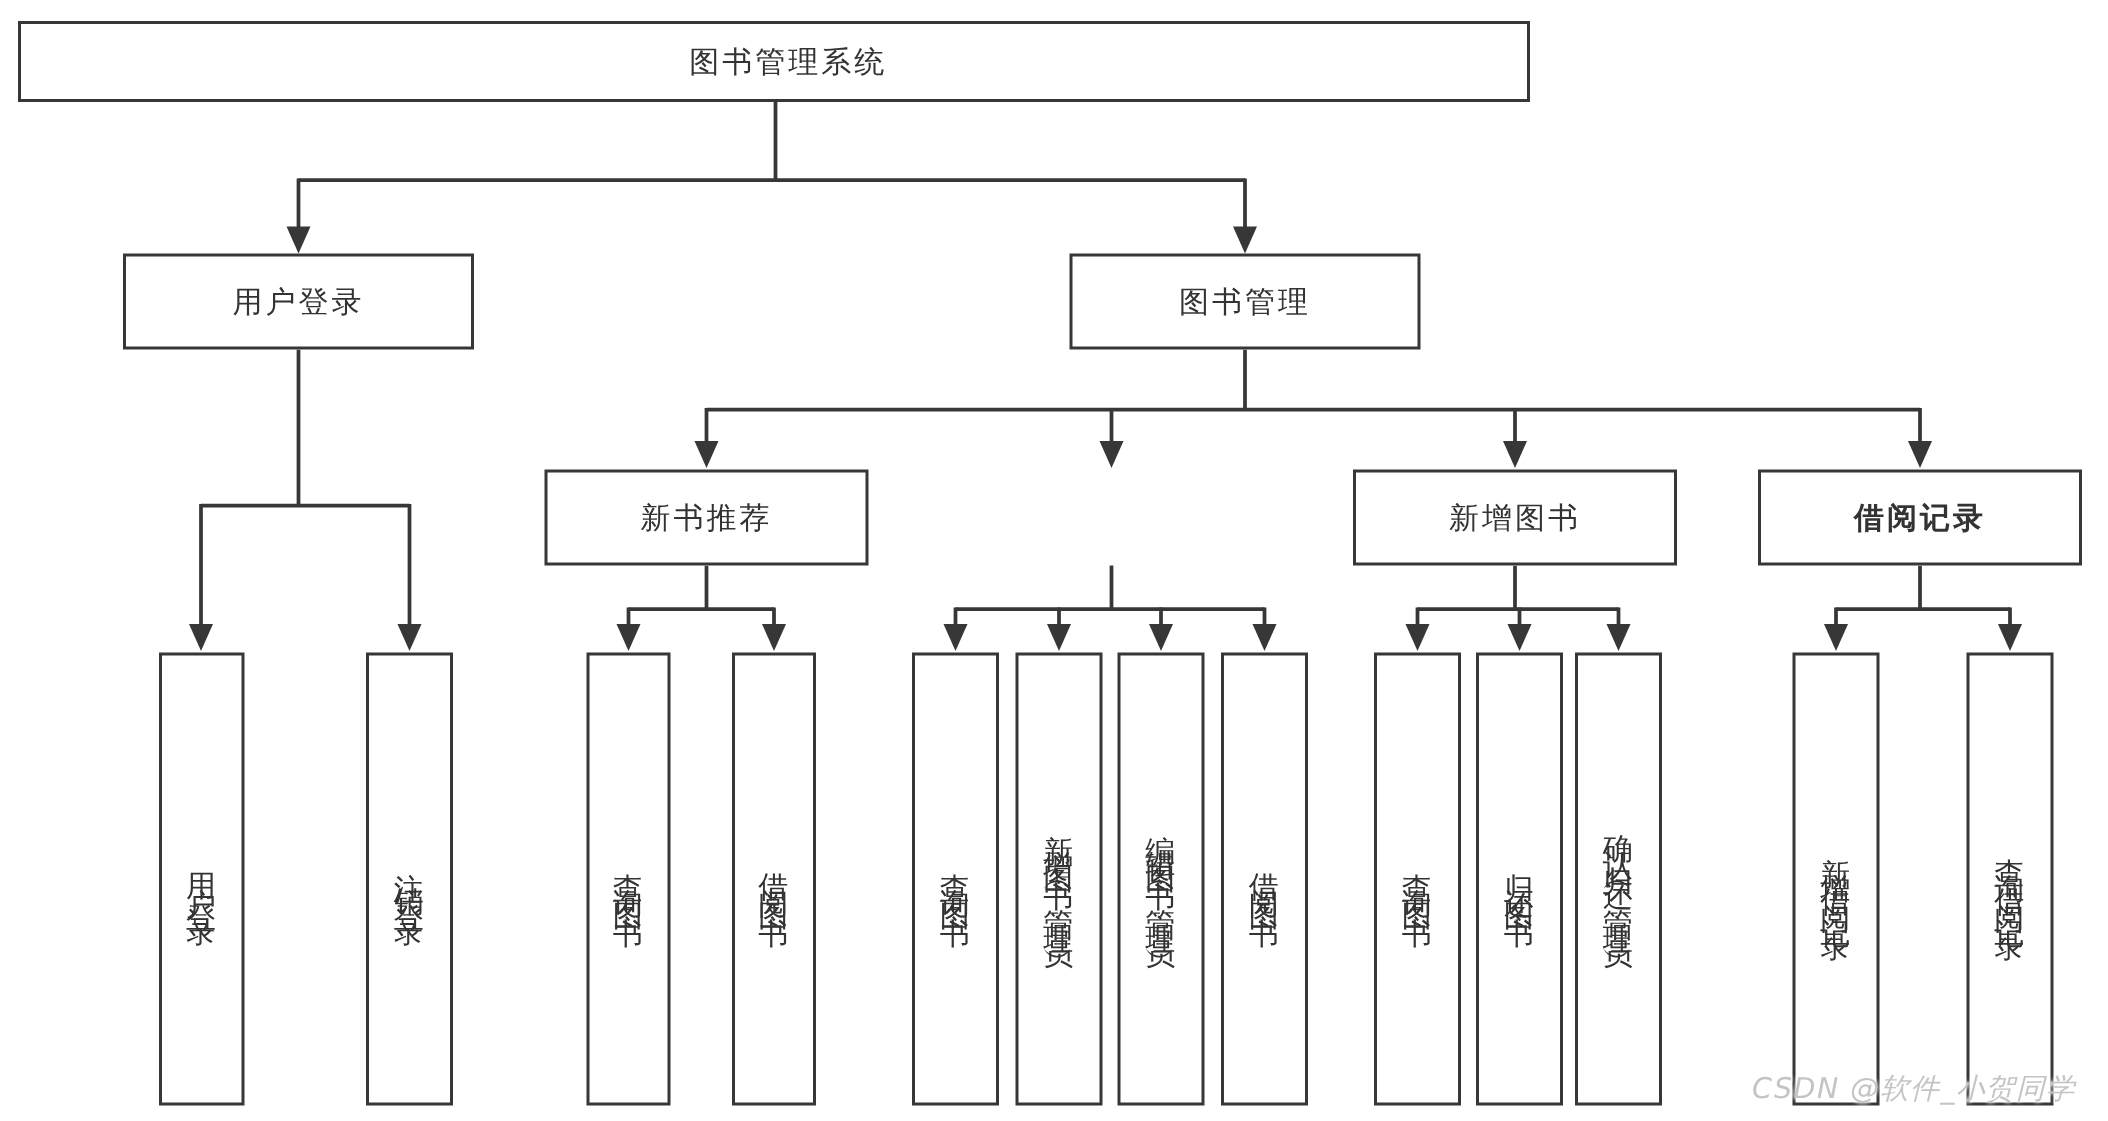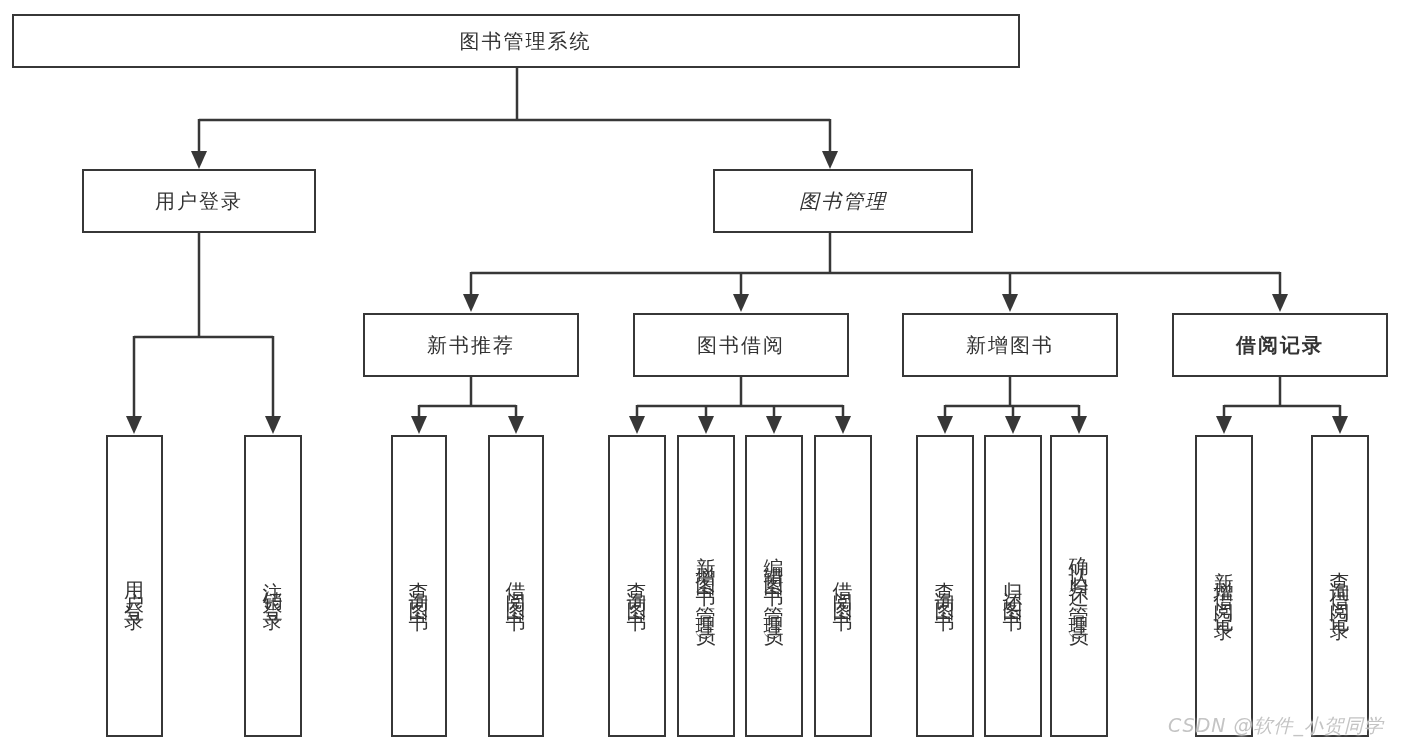--- a/index.html
+++ b/index.html
@@ -141,24 +141,23 @@
       <polygon points="1005,416 1021,416 1013,434"></polygon>
       <polygon points="1071,416 1087,416 1079,434"></polygon>
       <polygon points="1216,416 1232,416 1224,434"></polygon>
       <polygon points="1332,416 1348,416 1340,434"></polygon>
     </g>
   </svg>
 
   <div class="hbox" style="left:12px; top:14px; width:1008px; height:54px;padding-left:19px;">图书管理系统</div>
 
   <div class="hbox lvl2" style="left:82px; width:234px;">用户登录</div>
-  <div class="hbox lvl2" style="left:713px; width:260px;font-style:italic;">图书管理</div>
+  <div class="hbox lvl2" style="left:713px; width:234px;">图书管理</div>
 
   <div class="hbox lvl3" style="left:363px; width:216px;">新书推荐</div>
-  <div class="hbox lvl3" style="left:633px; width:216px;">图书借阅</div>
   <div class="hbox lvl3" style="left:902px; width:216px;">新增图书</div>
   <div class="hbox lvl3" style="left:1172px; width:216px;font-weight:bold;">借阅记录</div>
 
   <div class="leaf" style="left:106px; width:57px;">
     <span>用户登录</span>
   </div>
   <div class="leaf" style="left:244px; width:58px;">
     <span>注销登录</span>
   </div>
 

